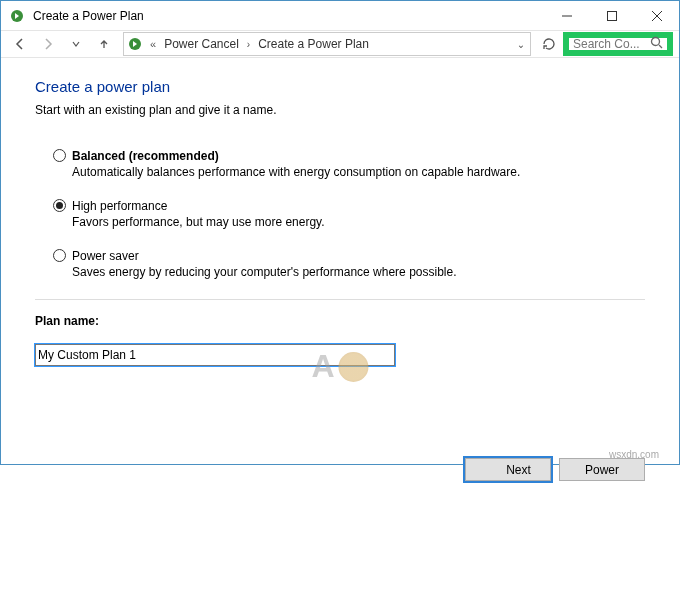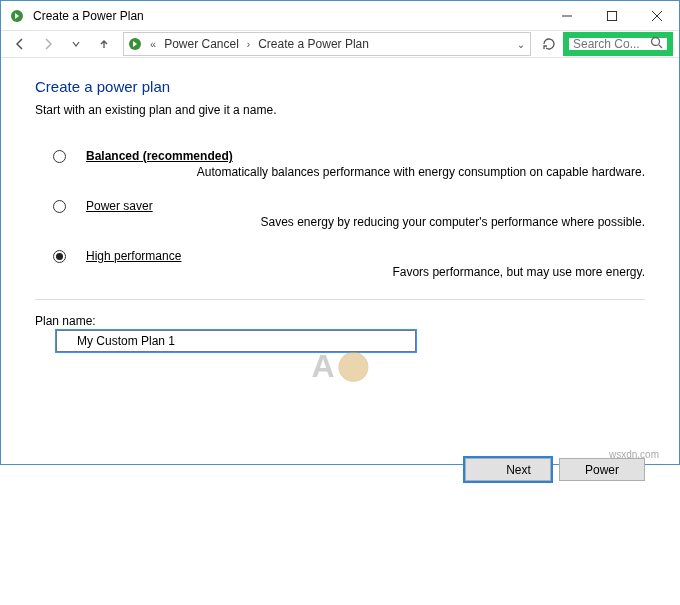--- a/index.html
+++ b/index.html
@@ -32,31 +32,31 @@
     .searchbox input { border: none; outline: none; font-size: 12px; width: 100%; color:#666; background:transparent;}
     .searchbox .search-ico { color:#555; }
 
     
     .content { flex: 1; padding: 20px 34px; position: relative; font-size: 12px; color: #000; }
     .heading { color: #003399; font-size: 15px; font-weight: normal; margin-bottom: 8px; }
     .subhead { font-size: 12px; margin-bottom: 32px; }
 
     .plan-list { margin-left: 18px; }
     .plan { margin-bottom: 20px; }
-    .plan .row { display: flex; align-items: center; gap: 20px; text-decoration: underline; }
+    .plan .row { display: flex; gap: 6px; }
     .plan .radio { width: 13px; height: 13px; border: 1px solid #333; border-radius: 50%; display:flex; align-items:center; justify-content:center; flex-shrink:0;}
     .plan .radio.checked::after { content:""; width:7px; height:7px; background:#222; border-radius:50%; display:block;}
     .plan .name { font-size: 12px; }
     .plan .name.bold { font-weight: bold; }
-    .plan .desc { margin-left: 19px; margin-top: 2px; font-size: 12px; color: #000; text-align: right;}
+    .plan .desc { margin-left: 19px; margin-top: 2px; font-size: 12px; color: #000;}
 
     .separator { border: none; border-top: 1px solid #ddd; margin: 12px 0 14px 0; }
 
-    .plan-name-label { font-size: 12px; margin-bottom: 2px; display:block;}
-    .plan-name-input { width: 360px; height: 22px; border: 1px solid #777; font-size: 12px; padding: 0 20px; outline: 1px solid #3399ff; margin-left: 21px;}
+    .plan-name-label { font-size: 12px; margin-bottom: 16px; display:block;font-weight:bold;}
+    .plan-name-input { width: 360px; height: 22px; border: 1px solid #777; font-size: 12px; padding: 0 2px; outline: 1px solid #3399ff;}
 
     .button-row { position: absolute; right: 34px; bottom: 0px; display: flex; gap: 8px; top: 400px;}
     .btn { width: 86px; height: 23px; font-size: 12px; border: 1px solid #adadad; background: #e1e1e1; display:flex; align-items:center; justify-content:center;}
     .btn.primary { outline: 2px solid #2e82d6; padding-left: 21px; }
 
     .watermark { position: absolute; top: 290px; left: 50%; transform: translateX(-50%); font-size: 32px; font-weight: bold; color: rgba(160,160,160,0.5); letter-spacing: 2px; display:flex; align-items:center; gap:2px; pointer-events:none;}
     .watermark .face { width:30px; height:30px; background: radial-gradient(circle, #d9b36b 60%, #b88a3f 100%); border-radius:50%; display:inline-block; opacity:0.55;}
 
     .bottom-area { height: 130px; border-top: 0; position: relative;}
     .bottom-watermark { position:absolute; bottom:4px; right:20px; font-size:10px; color:#aaa;}
@@ -158,34 +158,34 @@
       <div class="plan">
         <div class="row">
           <span class="radio"></span>
           <span class="name bold">Balanced (recommended)</span>
         </div>
         <div class="desc">Automatically balances performance with energy consumption on capable hardware.</div>
       </div>
 
       <div class="plan">
         <div class="row">
+          <span class="radio checked"></span>
+          <span class="name">High performance</span>
+        </div>
+        <div class="desc">Favors performance, but may use more energy.</div>
+      </div>
+
+      <div class="plan">
+        <div class="row">
           <span class="radio"></span>
           <span class="name">Power saver</span>
         </div>
         <div class="desc">Saves energy by reducing your computer's performance where possible.</div>
       </div>
 
-      <div class="plan">
-        <div class="row">
-          <span class="radio checked"></span>
-          <span class="name">High performance</span>
-        </div>
-        <div class="desc">Favors performance, but may use more energy.</div>
-      </div>
-
     </div>
 
     <hr class="separator">
 
     <label class="plan-name-label">Plan name:</label>
     <input class="plan-name-input" type="text" value="My Custom Plan 1" style="">
 
     <div class="button-row">
       <button class="btn primary">Next</button>
       <button class="btn">Power</button>

